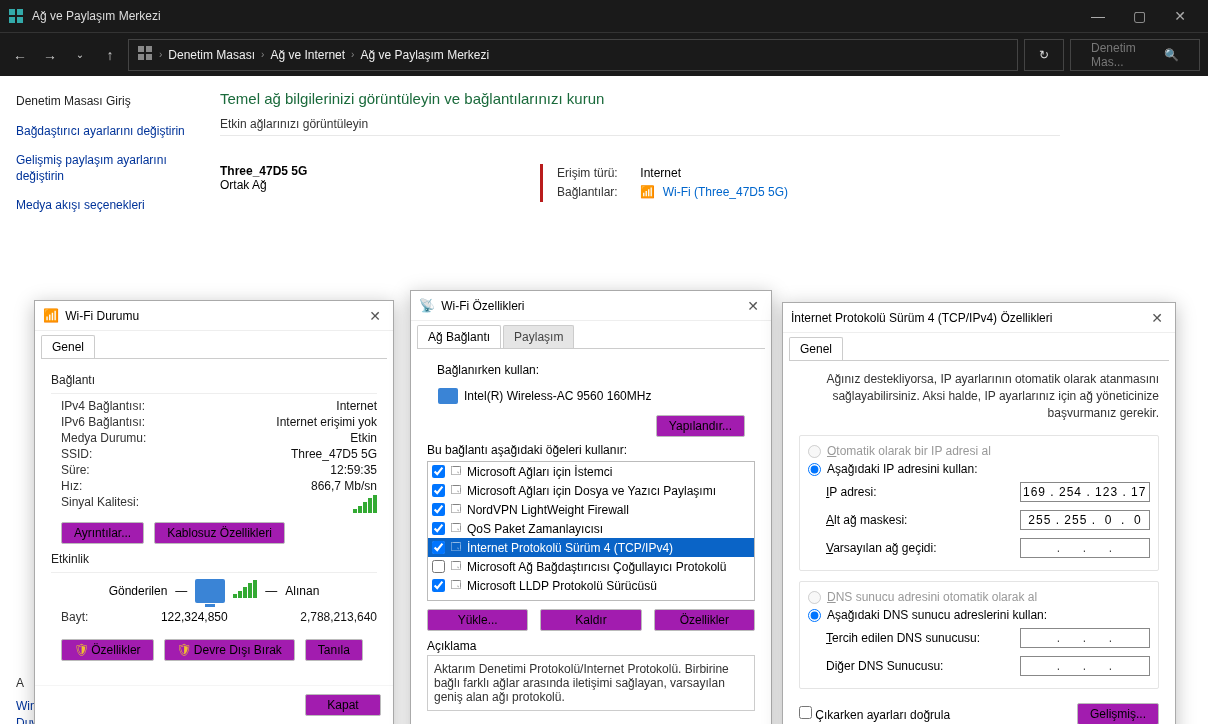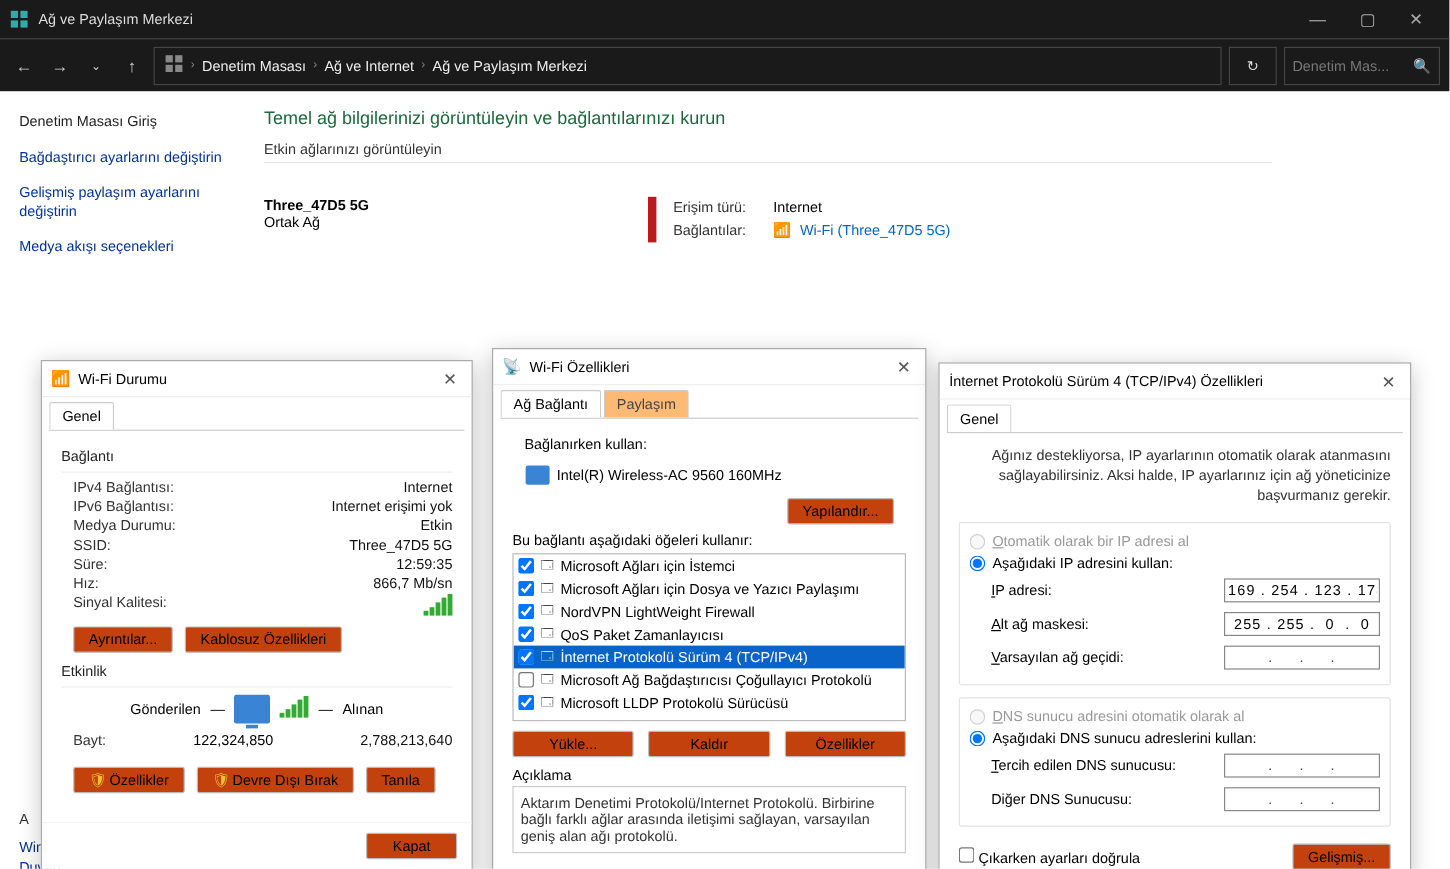--- a/index.html
+++ b/index.html
@@ -11,60 +11,60 @@
 .titlebar .title { flex: 1; }
 .titlebar .win-ctrl { color: #aaa; padding: 0 14px; font-size: 14px; cursor: default; }
 
 
 .addrbar { height: 44px; background: #1a1a1a; border-top: 1px solid #333; display: flex; align-items: center; padding: 0 8px; color: #ddd; gap: 6px; }
 .addrbar .nav-btn { width: 24px; text-align:center; color: #ccc; font-size: 14px; }
 .addrbar .path { flex: 1; display: flex; align-items: center; border: 1px solid #444; height: 32px; padding: 0 8px; gap: 6px; }
 .addrbar .path .sep { color: #888; font-size: 10px; }
 .addrbar .crumb { color: #eee; }
 .addrbar .refresh { border: 1px solid #444; width: 40px; height: 32px; display:flex; align-items:center; justify-content:center; }
-.addrbar .search { border: 1px solid #444; width: 130px; height: 32px; display:flex; align-items:center; padding:0 6px; color:#777; justify-content: space-between;}
+.addrbar .search { border: 1px solid #444; width: 130px; height: 32px; display:flex; align-items:center; padding:0 20px; color:#777; justify-content: space-between;}
 
 
 .content { position: relative; padding: 10px 0; height: calc(100% - 76px); }
 .left-nav { position: absolute; left: 16px; top: 18px; width: 190px; }
 .left-nav a { display:block; color:#003399; text-decoration:none; margin-bottom: 14px; line-height: 1.3;}
 .left-nav a.dark { color: #222; }
 .main { position:absolute; left: 220px; top: 14px; width: 840px; }
 .main h2 { color: #1a6a3b; font-weight: normal; font-size: 15px; margin-bottom: 10px; }
 .main .sub { color: #333; margin-bottom: 28px; border-bottom: 1px solid #e8e8e8; padding-bottom: 4px;}
 .main .netinfo { display:flex; gap: 40px; }
 .main .netinfo .col1 { width: 280px; }
 .main .netinfo .col1 .name { font-weight: bold; }
-.main .netinfo .col2 { border-left: 7px solid #b91c1c; padding-left: 14px; }
+.main .netinfo .col2 { border-left: 3px solid #b91c1c; padding-left: 14px; }
 .main .netinfo .row { line-height: 1.6; }
 .main .netinfo .lbl { display:inline-block; width: 80px; color: #333;}
 .main .netinfo .link { color: #0066cc; }
 .signal-small { display:inline-block; color:#3a3; margin-right:4px;}
 .see-also { position: absolute; left: 16px; top: 600px; width: 190px;}
 .see-also .hd { color: #333; margin-bottom: 8px;}
 .see-also a { color: #003399; text-decoration:none; line-height:1.4; display:block;}
 
 
 .dialog { position: absolute; background:#fff; border:1px solid #aaa; box-shadow: 0 4px 18px rgba(0,0,0,0.25); }
 .dialog .dlg-title { height: 30px; display:flex; align-items:center; padding: 0 8px; border-bottom: 1px solid #eee; }
 .dialog .dlg-title .t-icon { font-size:13px; margin-right:6px; }
 .dialog .dlg-title .t-text { flex:1; font-size: 12px; }
 .dialog .dlg-title .t-close { color:#555; font-size:14px; padding:0 4px; }
 .tabs { display:flex; gap:2px; padding: 4px 6px 0 6px; }
 .tab { border:1px solid #ccc; border-bottom:none; padding: 4px 10px; font-size:12px; background:#fff; border-radius: 2px 2px 0 0;}
-.tab.inactive { background:#fdba74; color:#444; }
+.tab.inactive { background:#e5e5e5; color:#444; }
 .tab-body { border-top:1px solid #ccc; margin: 0 6px 6px 6px; padding: 10px 10px; }
 
 
 .d1 { left: 34px; top: 224px; width: 360px; height: 452px; }
 .group-title { color:#222; margin: 4px 0 6px 0; font-size:12px; }
 .kv-row { display:flex; justify-content:space-between; padding: 1px 0 1px 10px; font-size:12px; }
 .kv-row .k { color:#333; }
 .kv-row .v { color:#111; }
-.btn { border:1px solid #bbb; background:#c2410c; padding: 3px 12px; font-size:12px; border-radius:2px; }
+.btn { border:1px solid #bbb; background:#a21caf; padding: 3px 12px; font-size:12px; border-radius:2px; }
 .btn-row { display:flex; gap: 10px; margin: 8px 0 8px 10px; }
 .shield { color:#f0c030; margin-right:2px;}
 .signal-bars { display:inline-flex; gap:1px; align-items:flex-end; height:18px;}
 .signal-bars span { width:4px; background:#3a3; }
 .signal-bars span:nth-child(1){height:4px;} .signal-bars span:nth-child(2){height:7px;}
 .signal-bars span:nth-child(3){height:11px;} .signal-bars span:nth-child(4){height:15px;}
 .signal-bars span:nth-child(5){height:18px;}
 .d1 .act-row { display:flex; align-items:center; justify-content:center; gap:8px; margin:6px 0;}
 .d1 .close-row { text-align:right; padding: 8px 12px; border-top:1px solid #f5f5f5;}
 .d1 .hr { border-top:1px solid #eee; margin: 2px 0 4px 0;}

